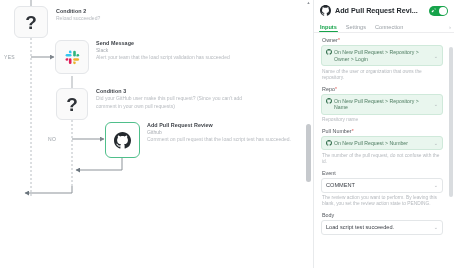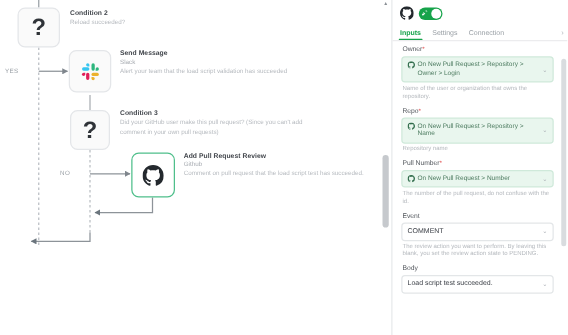--- a/index.html
+++ b/index.html
@@ -161,20 +161,21 @@
       <div class="thumb"></div>
     </div>
   </div>
 
   <div id="panel">
 
     <div id="panel-head">
       <svg class="gh" viewBox="0 0 16 16">
         <path fill="#24292e" d="M8 0C3.58 0 0 3.58 0 8c0 3.54 2.29 6.53 5.47 7.59.4.07.55-.17.55-.38 0-.19-.01-.82-.01-1.49-2.01.37-2.53-.49-2.69-.94-.09-.23-.48-.94-.82-1.13-.28-.15-.68-.52-.01-.53.63-.01 1.08.58 1.23.82.72 1.21 1.87.87 2.33.66.07-.52.28-.87.51-1.07-1.78-.2-3.64-.89-3.64-3.95 0-.87.31-1.59.82-2.15-.08-.2-.36-1.02.08-2.12 0 0 .67-.21 2.2.82.64-.18 1.32-.27 2-.27s1.36.09 2 .27c1.53-1.04 2.2-.82 2.2-.82.44 1.1.16 1.92.08 2.12.51.56.82 1.27.82 2.15 0 3.07-1.87 3.75-3.65 3.95.29.25.54.73.54 1.48 0 1.07-.01 1.93-.01 2.2 0 .21.15.46.55.38A8.01 8.01 0 0 0 16 8c0-4.42-3.58-8-8-8z"></path>
       </svg>
+      <div id="panel-title">Add Pull Request Revi...</div>
       <div class="toggle">
         <svg class="tico" viewBox="0 0 16 16">
           <path fill="#ffffff" d="M11.5 3.2 9.4 5.3l1.3 1.3 2.1-2.1zM4.1 9.5l2.4 2.4-1.9 1.9a1.7 1.7 0 0 1-2.4-2.4zM10.9 2.7 13.3 5 11 7.3 8.7 5z"></path>
           <path fill="#ffffff" d="M5.2 7.4 8.6 10.8 7.3 12 3.9 8.6z"></path>
         </svg>
         <div class="knob"></div>
       </div>
     </div>
 
     <div id="tabs">

